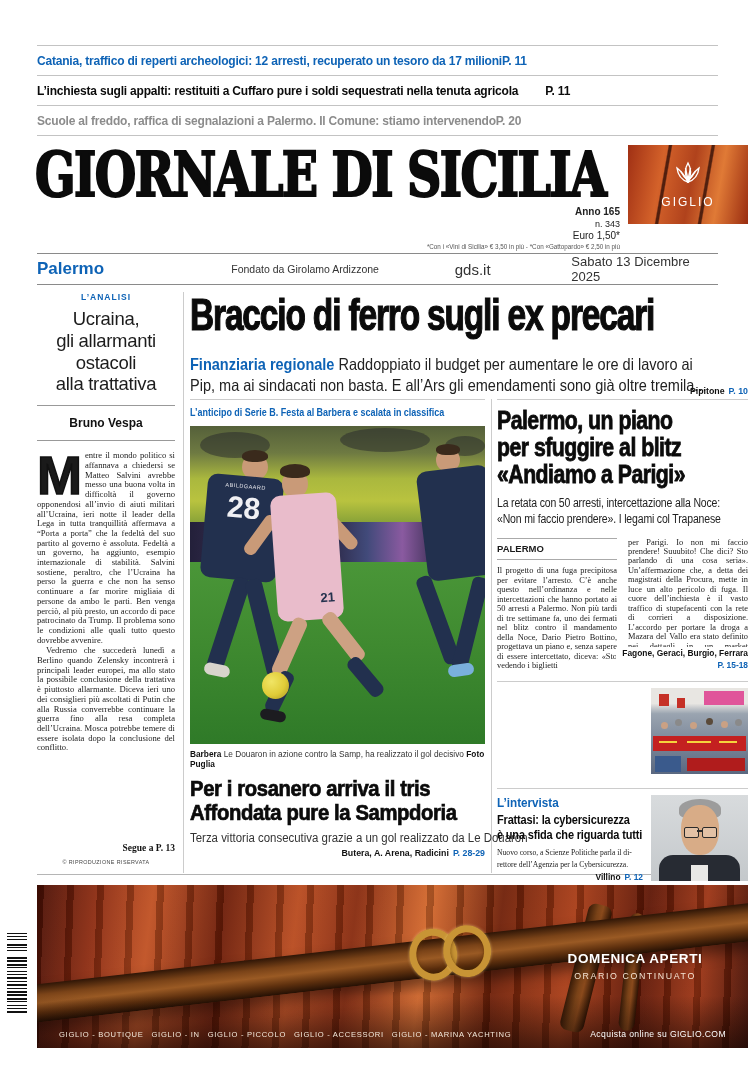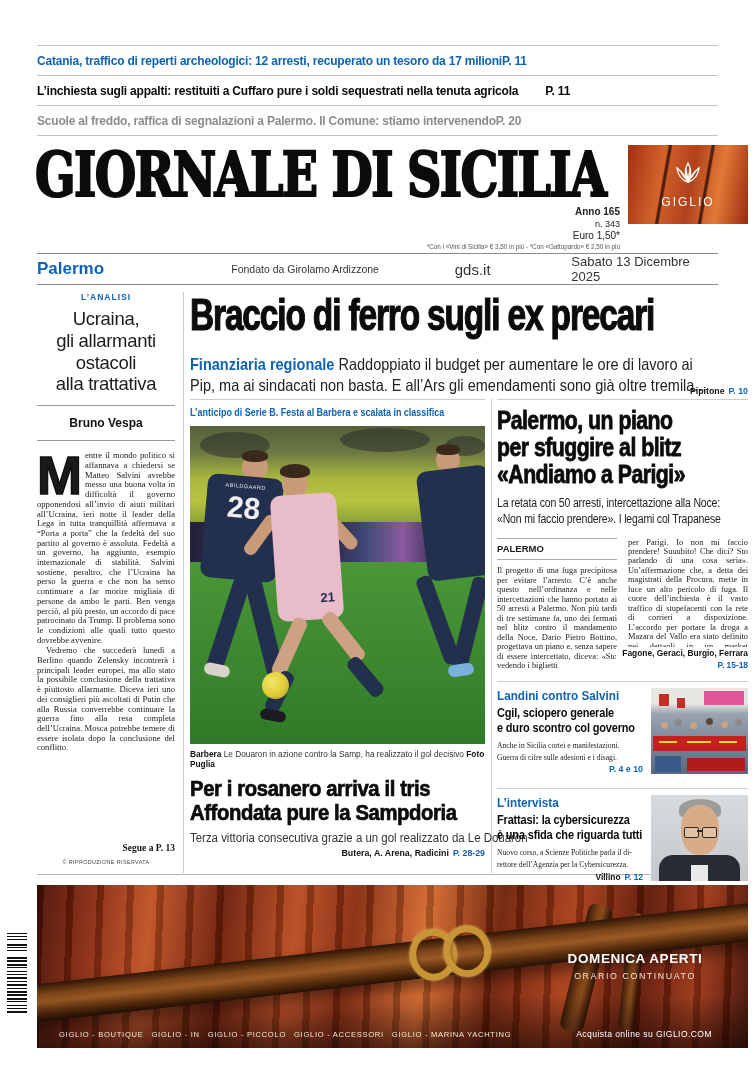--- a/index.html
+++ b/index.html
@@ -164,21 +164,21 @@
       border-radius:3px;box-shadow:0 8px 14px rgba(0,0,0,.45);}
   #buckle{position:absolute;left:370px;top:42px;width:84px;height:48px;transform:rotate(-6deg);}
   #buckle .ring{position:absolute;width:34px;height:38px;border:7px solid #c89435;border-radius:50%;
       box-shadow:inset 0 0 4px rgba(90,50,0,.8),0 0 3px rgba(255,230,150,.5);}
   #buckle .r1{left:2px;} #buckle .r2{left:36px;}
   #ad .brand{position:absolute;left:48px;top:42px;width:130px;text-align:center;color:#f5ead9;}
   #ad .brand .btxt{font-size:10.5px;letter-spacing:1.4px;margin-top:4px;}
   #ad .promo{position:absolute;right:28px;top:66px;width:170px;text-align:center;color:#fff;}
   #ad .promo .l1{font-size:13.5px;font-weight:bold;letter-spacing:.6px;}
   #ad .promo .l2{font-size:8.8px;letter-spacing:1.6px;margin-top:5px;color:#f3e3d2;}
-  #ad .stores{position:absolute;left:22px;right:36px;bottom:9px;display:flex;gap:8px;align-items:center;
+  #ad .stores{position:absolute;left:22px;right:22px;bottom:9px;display:flex;gap:8px;align-items:center;
       font-size:7.6px;letter-spacing:.7px;color:#f3e8da;}
   #ad .stores .online{margin-left:auto;font-size:8.6px;letter-spacing:.4px;color:#fff;}
 
   
   #barcode{left:7px;top:933px;width:20px;height:82px;}
   #barcode .seg1{height:18px;background:repeating-linear-gradient(to bottom,#111 0 1.4px,#fff 1.4px 3px,#111 3px 3.8px,#fff 3.8px 5.6px);}
   #barcode .seg2{margin-top:6px;height:56px;background:repeating-linear-gradient(to bottom,#111 0 1.8px,#fff 1.8px 3.4px,#111 3.4px 4.6px,#fff 4.6px 6.8px);}
 </style>
 </head>
 <body>
@@ -334,28 +334,20 @@
       <span>per Parigi. Io non mi faccio prendere! Suuubito! Che dici? Sto parlando di una cosa seria». Un’affermazione che, a detta dei magistrati della Procura, mette in luce un alto pericolo di fuga. Il cuore dell’inchiesta è il vasto traffico di stupefacenti con la rete di corrieri a disposizione. L’accordo per portare la droga a Mazara del Vallo era stato definito nei dettagli in un market palermitano.</span>
     </div>
   </div>
   <div class="by">
     <div class="byname">Fagone, Geraci, Burgio, Ferrara</div>
     <div class="bypage">P. 15-18</div>
   </div>
 </div>
 
 <div class="abs brief" id="cgil">
-  <div class="txt">
-    <div class="kick">Landini contro Salvini</div>
-    <div class="hl">Cgil, sciopero generale
-e duro scontro col governo</div>
-    <div class="dek">Anche in Sicilia cortei e manifestazioni.
-Guerra di cifre sulle adesioni e i disagi.</div>
-    <div class="pg-line">P. 4 e 10</div>
-  </div>
   <div class="bphoto">
     <div class="pinkban"></div>
     <div class="redflag" style="left:8px;top:6px;width:10px;height:12px;"></div>
     <div class="redflag" style="left:26px;top:10px;width:8px;height:10px;"></div>
     <div class="crowdhead" style="left:10px;top:34px;"></div>
     <div class="crowdhead" style="left:24px;top:31px;background:#8a8a8a;"></div>
     <div class="crowdhead" style="left:39px;top:34px;"></div>
     <div class="crowdhead" style="left:55px;top:30px;background:#5a4a3a;"></div>
     <div class="crowdhead" style="left:70px;top:33px;"></div>
     <div class="crowdhead" style="left:84px;top:31px;background:#8a8a8a;"></div>

